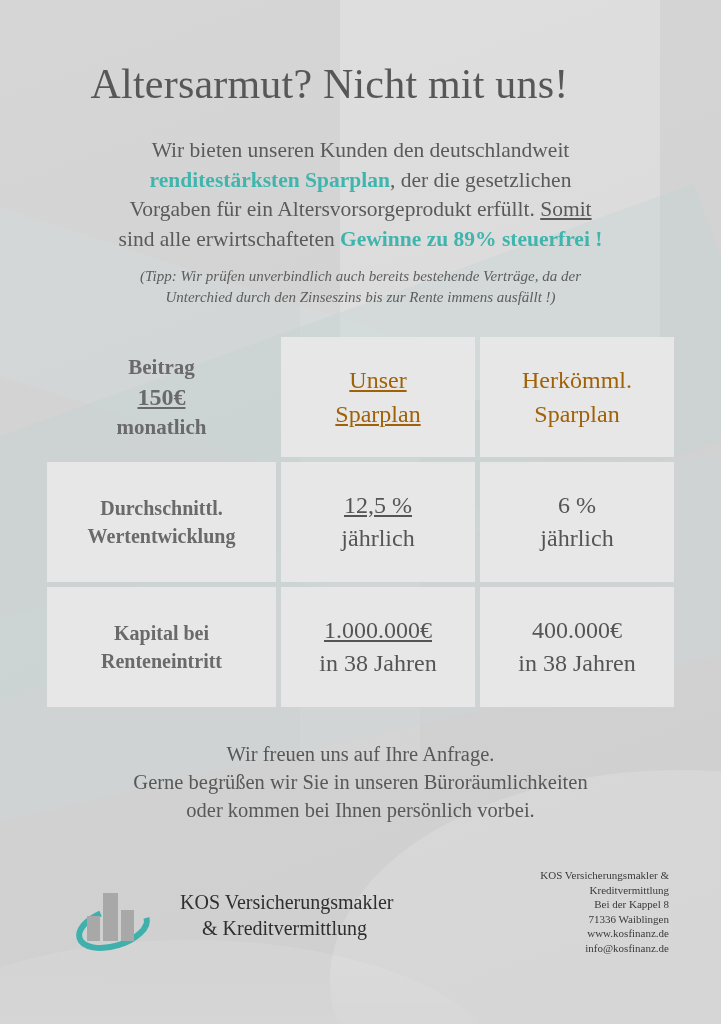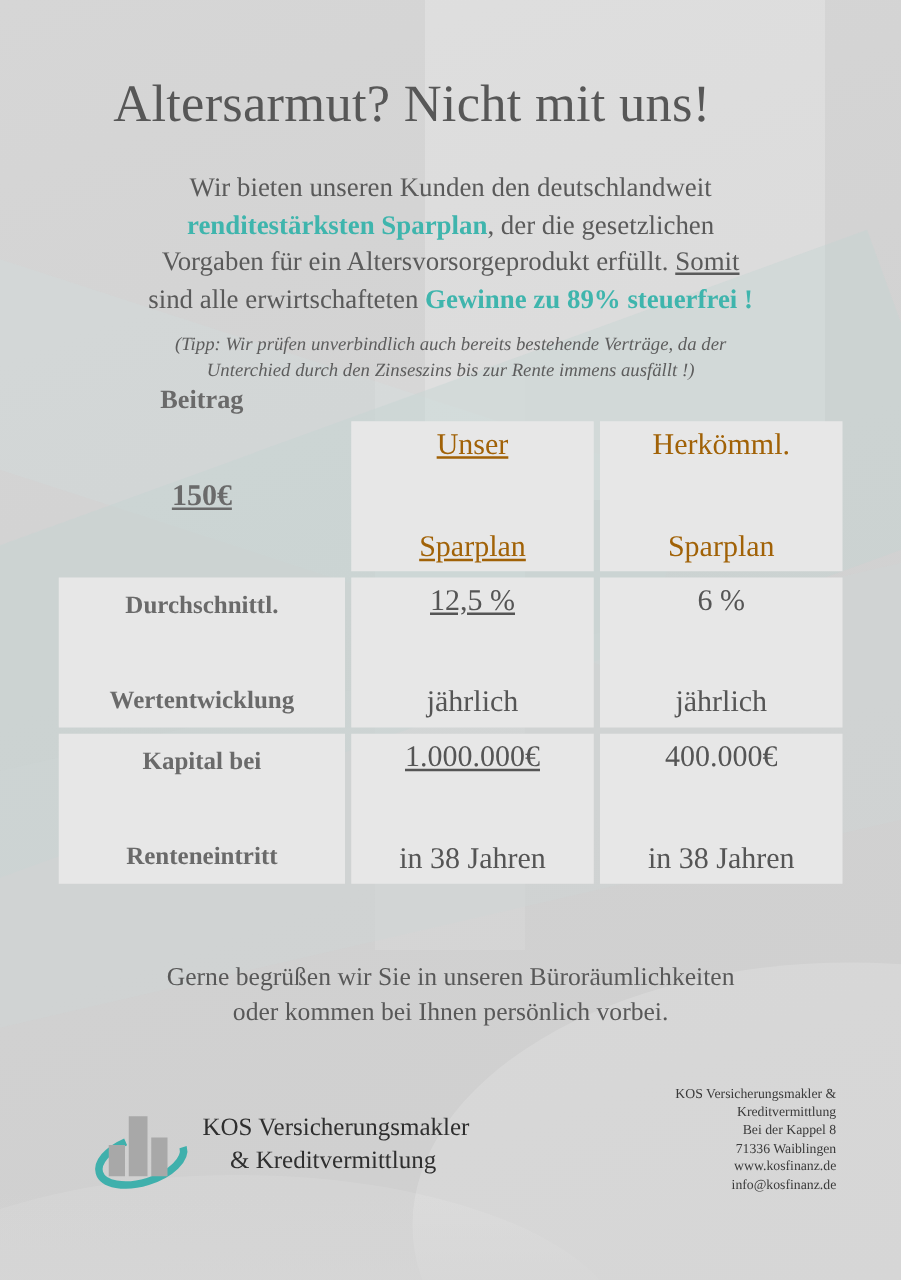--- a/index.html
+++ b/index.html
@@ -161,21 +161,20 @@
     gap: 5px;
     margin-bottom: 5px;
     height: 120px;
   }
   .cell {
     display: flex;
     flex-direction: column;
     justify-content: center;
     text-align: center;
     background: #e7e7e7;
-    gap: 48px;
   }
   .cell.plain { background: transparent; }
   .c-label { width: 229px; }
   .c-mid   { width: 194px; }
   .c-right { width: 194px; }
 
   .cell .line {
     display: block;
     white-space: nowrap;
   }
@@ -201,20 +200,21 @@
     color: #585858;
   }
 
   
   .footer-logo {
     position: absolute;
     left: 72px;
     top: 876px;
     display: flex;
     align-items: center;
+    gap: 18px;
   }
   .logo-mark { width: 82px; height: 78px; flex: 0 0 auto; }
   .logo-text {
     margin-left: 8px;
     font-size: 20px;
     line-height: 26px;
     color: #2f2f2f;
     white-space: nowrap;
   }
   .logo-text .l2 { display: block; padding-left: 22px; }
@@ -304,21 +304,21 @@
         <span class="line small">in 38 Jahren</span>
       </div>
       <div class="cell c-right">
         <span class="line">400.000€</span>
         <span class="line small">in 38 Jahren</span>
       </div>
     </div>
   </div>
 
   <div class="outro">
-    <br>
+    <span>Wir freuen uns auf Ihre Anfrage.</span><br>
     <span>Gerne begrüßen wir Sie in unseren Büroräumlichkeiten</span><br>
     <span>oder kommen bei Ihnen persönlich vorbei.</span>
   </div>
 
   <div class="footer-logo">
     <svg class="logo-mark" viewBox="0 0 82 78">
 
       <ellipse cx="41" cy="52" rx="35" ry="18" fill="none" stroke="#3fb0ac" stroke-width="6" transform="rotate(-17 41 52)" stroke-dasharray="150 60" stroke-dashoffset="30"></ellipse>
 
       <rect x="15" y="40" width="13" height="25" fill="#a8a8a8"></rect>

